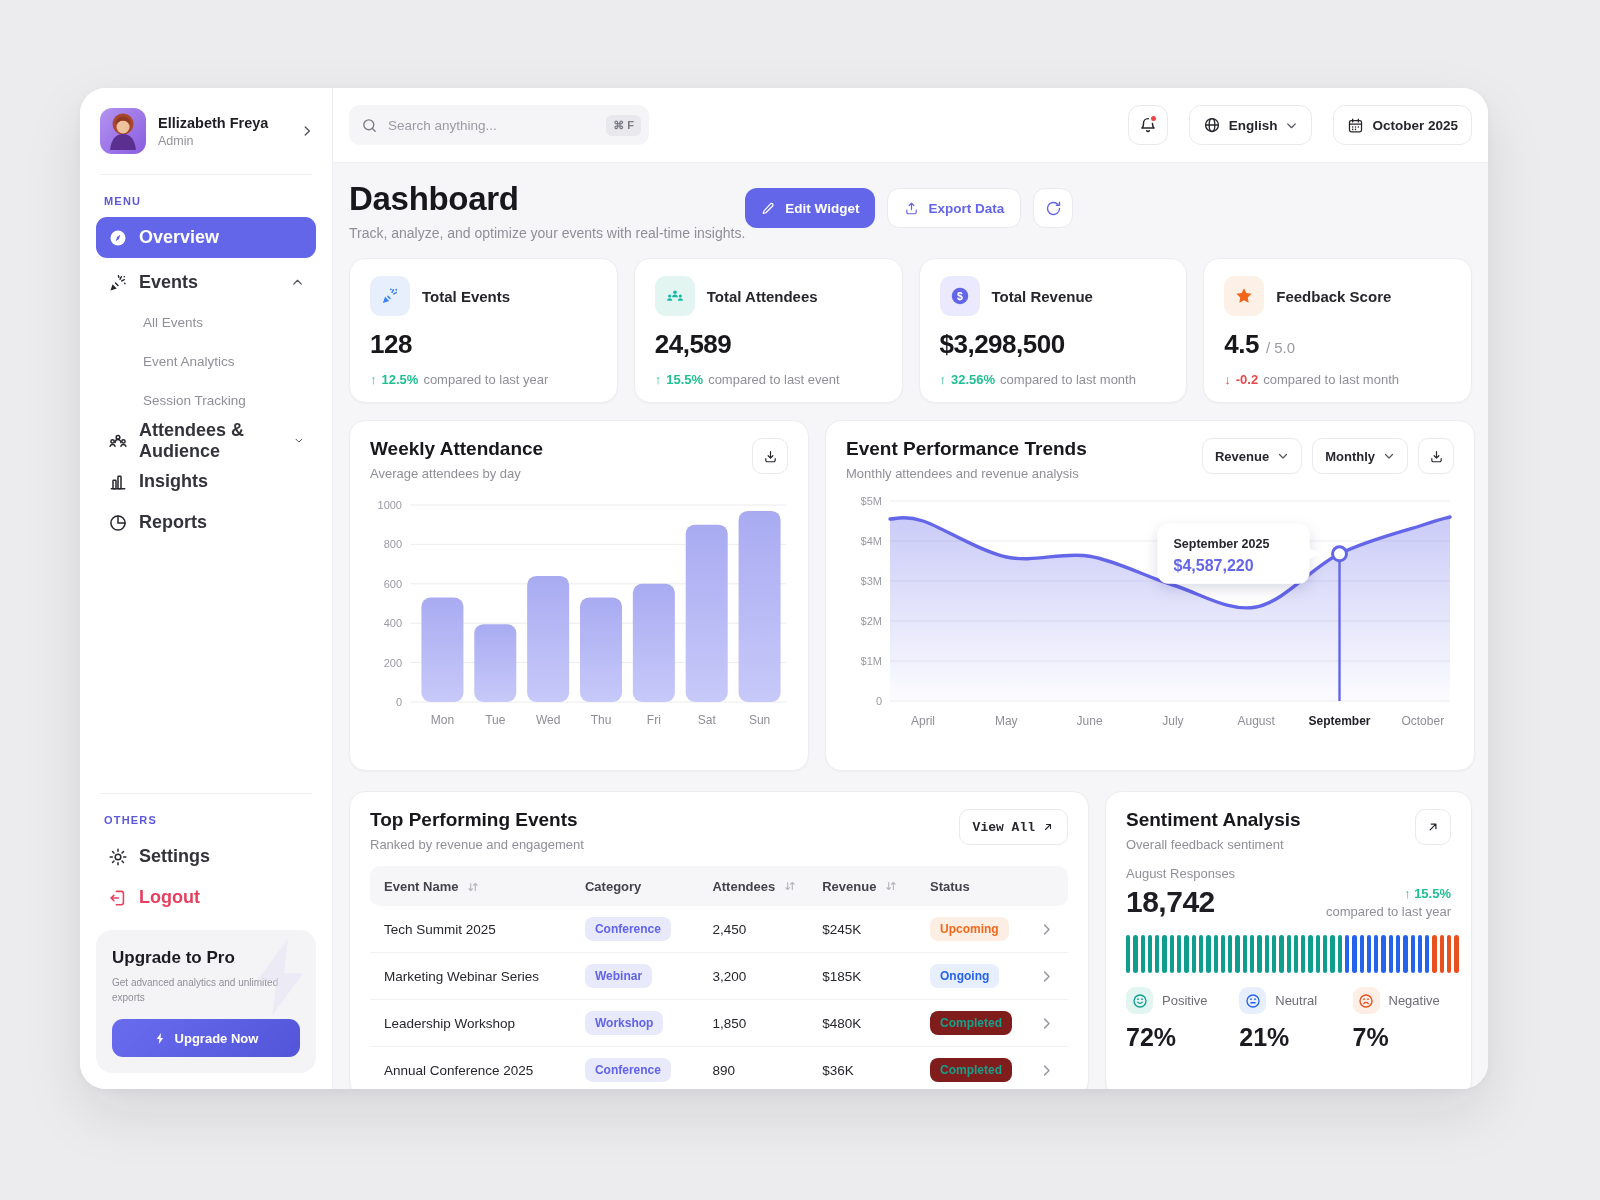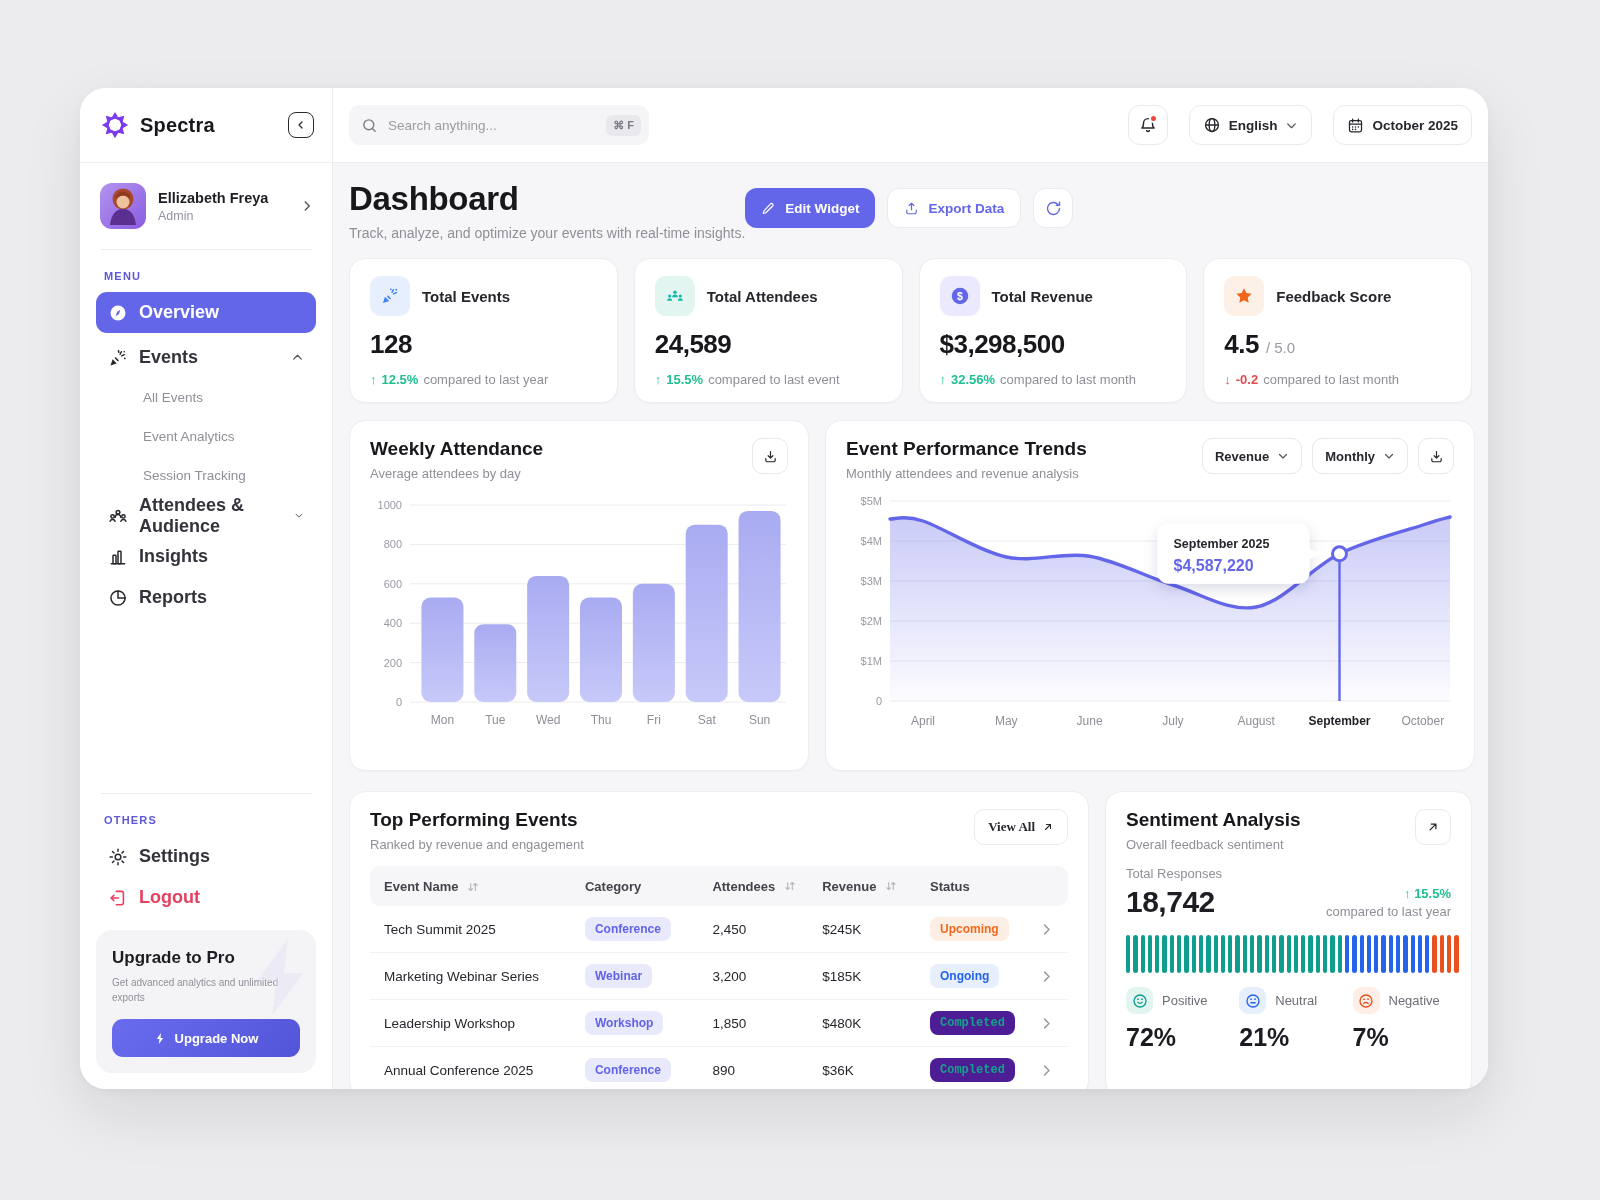--- a/index.html
+++ b/index.html
@@ -85,34 +85,34 @@
   .chart-card { padding:17px 20px 10px; height:351px; }
   .card-head { display:flex; justify-content:space-between; align-items:flex-start; }
   .card-title { font-size:19px; font-weight:700; color:#17171c; }
   .card-sub { font-size:13px; color:#8f8f98; margin-top:6px; }
   .mini-btn { width:36px; height:36px; border:1px solid #e9e9ee; border-radius:10px; background:#fff; display:flex; align-items:center; justify-content:center; cursor:pointer; }
   .pill-select { height:36px; border:1px solid #e9e9ee; border-radius:10px; background:#fff; display:flex; align-items:center; gap:8px; padding:0 12px; font-size:13px; font-weight:600; color:#26262d; cursor:pointer; font-family:inherit; }
   .trends-actions { display:flex; gap:10px; }
 
   .bottom-row { display:grid; grid-template-columns:740px 1fr; gap:16px; height:306px; }
   .table-card { padding:17px 20px 0; overflow:hidden; }
-  .view-all { height:36px; border:1px solid #e9e9ee; border-radius:10px; background:#fff; display:flex; align-items:center; gap:7px; padding:0 13px; font-size:13px; font-weight:600; color:#26262d; cursor:pointer; font-family:Liberation Serif, serif; }
+  .view-all { height:36px; border:1px solid #e9e9ee; border-radius:10px; background:#fff; display:flex; align-items:center; gap:7px; padding:0 13px; font-size:13px; font-weight:600; color:#26262d; cursor:pointer; font-family:Liberation Mono, monospace; }
   .thead { display:flex; align-items:center; background:#f6f6f8; border-radius:10px; height:40px; margin-top:14px; padding:0 14px; font-size:13px; font-weight:600; color:#43434c; }
   .trow { display:flex; align-items:center; height:47px; padding:0 14px; border-bottom:1px solid #f2f2f5; font-size:13.5px; color:#26262d; cursor:pointer; }
   .col-name { flex:2.05; display:flex; align-items:flex-end; gap:8px; }
   .col-cat { flex:1.3; }
   .col-att { flex:1.12; display:flex; align-items:center; gap:8px; }
   .col-rev { flex:1.1; display:flex; align-items:center; gap:8px; }
   .col-st  { flex:1.02; }
   .col-ch  { width:24px; display:flex; justify-content:flex-end; }
   .badge { display:inline-block; padding:5px 10px; border-radius:8px; font-size:12px; font-weight:600; }
   .b-cat { background:#e9e9fc; color:#6163e8; }
   .b-upcoming { background:#fdeee3; color:#f2691d; }
   .b-ongoing { background:#e7eefc; color:#2563eb; }
-  .b-completed { background:#4c1d95; color:#16a08a;font-family:Liberation Mono, monospace; }
+  .b-completed { background:#7f1d1d; color:#16a08a; }
 
   .sent-card { padding:17px 20px; overflow:hidden; }
   .sent-total-label { font-size:13px; color:#8f8f98; margin-top:14px; }
   .sent-total-row { display:flex; justify-content:space-between; align-items:flex-end; margin-top:4px; }
   .sent-total { font-size:30px; font-weight:700; letter-spacing:-.5px; }
   .sent-delta { text-align:right; font-size:13px; }
   .sent-delta .d-up { display:block; margin-bottom:3px; }
   .stripes { display:flex; gap:3px; align-items:stretch; height:38px; margin:16px 0 14px; }
   .stripes i { width:4.3px; flex:none; border-radius:2.5px; }
   .legend { display:grid; grid-template-columns:1.15fr 1.15fr 1fr; }
@@ -121,42 +121,20 @@
   .leg-label { font-size:13px; color:#6d6d76; }
   .leg-val { font-size:25px; font-weight:700; color:#1b1b21; margin-top:9px; }
 </style>
 </head>
 <body>
 
 <div>
 <div class="app">
 
   <aside class="sidebar">
-    <div class="logo-row">
-      <div class="brand">
-        <svg width="30" height="30" viewBox="-16 -16 32 32">
-          <g fill="#7c3aed">
-            <path d="M0 -14 L5.5 -4.5 L0 -7 L-5.5 -4.5 Z"></path>
-            <path d="M0 -14 L5.5 -4.5 L0 -7 L-5.5 -4.5 Z" transform="rotate(45)"></path>
-            <path d="M0 -14 L5.5 -4.5 L0 -7 L-5.5 -4.5 Z" transform="rotate(90)"></path>
-            <path d="M0 -14 L5.5 -4.5 L0 -7 L-5.5 -4.5 Z" transform="rotate(135)"></path>
-            <path d="M0 -14 L5.5 -4.5 L0 -7 L-5.5 -4.5 Z" transform="rotate(180)"></path>
-            <path d="M0 -14 L5.5 -4.5 L0 -7 L-5.5 -4.5 Z" transform="rotate(225)"></path>
-            <path d="M0 -14 L5.5 -4.5 L0 -7 L-5.5 -4.5 Z" transform="rotate(270)"></path>
-            <path d="M0 -14 L5.5 -4.5 L0 -7 L-5.5 -4.5 Z" transform="rotate(315)"></path>
-          </g>
-        </svg>
-        <span class="brand-name">Spectra</span>
-      </div>
-      <button class="collapse-btn">
-        <svg width="12" height="12" viewBox="0 0 24 24" fill="none" stroke="#2a2a30" stroke-width="2.6" stroke-linecap="round" stroke-linejoin="round">
-              <polyline points="14 6 8 12 14 18"></polyline>
-            </svg>
-      </button>
-    </div>
 
     <div class="profile">
       <div class="avatar">
         <svg width="46" height="46" viewBox="0 0 46 46">
           <defs>
                 <linearGradient id="avg" x1="0" y1="0" x2="1" y2="1">
                   <stop offset="0" stop-color="#b394f0"></stop>
                   <stop offset="1" stop-color="#8a5ce0"></stop>
                 </linearGradient>
               </defs>
@@ -661,21 +639,21 @@
             <div>
               <div class="card-title">Sentiment Analysis</div>
               <div class="card-sub">Overall feedback sentiment</div>
             </div>
             <button class="mini-btn">
               <svg width="14" height="14" viewBox="0 0 24 24" fill="none" stroke="#26262d" stroke-width="2.1" stroke-linecap="round" stroke-linejoin="round">
                     <path d="M7 17 L17 7 M9 7 H17 V15"></path>
                   </svg>
             </button>
           </div>
-          <div class="sent-total-label">Total Responses</div>
+          <div class="sent-total-label">August Responses</div>
           <div class="sent-total-row">
             <div class="sent-total">18,742</div>
             <div class="sent-delta">
               <span class="d-up"><span>↑</span> <span>15.5%</span></span>
               <span class="d-note">compared to last year</span>
             </div>
           </div>
           <div class="stripes" id="stripes">
                 <i style="background: rgb(15, 158, 142);"></i>
                 <i style="background: rgb(15, 158, 142);"></i>

